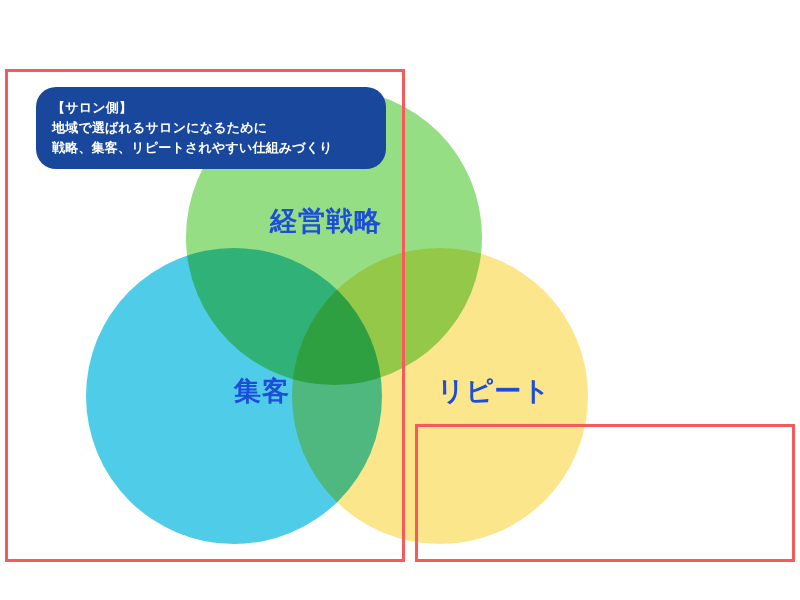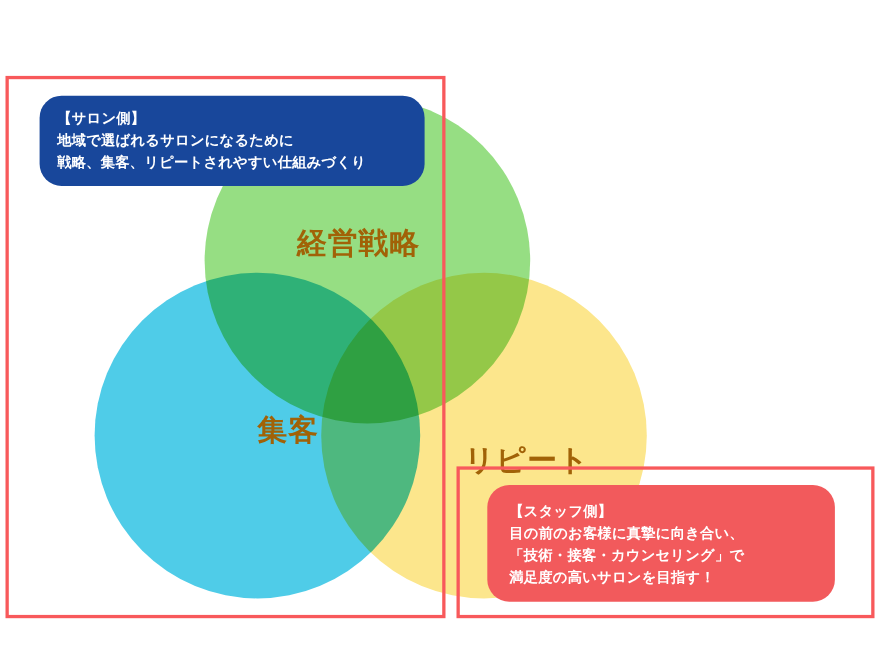--- a/index.html
+++ b/index.html
@@ -41,30 +41,30 @@
     width: 296px; height: 296px;
   }
   #circle-yellow {
     left: 292px; top: 248px;
     width: 296px; height: 296px;
   }
 
   
   .venn-label {
     position: absolute;
-    color: #a16207;
+    color: #1d4ed8;
     font-weight: bold;
     font-size: 27px;
     letter-spacing: 1px;
     white-space: nowrap;
     line-height: 1;
   }
   #label-strategy { left: 270px; top: 208px; }
   #label-acquisition { left: 198px; top: 378px; margin-left: 36px; }
-  #label-repeat { left: 422px; top: 378px; margin-top: 27px; }
+  #label-repeat { left: 437px; top: 378px; }
 
   
   .red-rect {
     position: absolute;
     border: 3px solid #f8595b;
     background: transparent;
     box-sizing: border-box;
   }
   #red-rect-salon {
     left: 5px;  top: 69px;
@@ -114,18 +114,14 @@
   <div class="venn-label" id="label-strategy">経営戦略</div>
   <div class="venn-label" id="label-acquisition">集客</div>
   <div class="venn-label" id="label-repeat">リピート</div>
 
   <div class="red-rect" id="red-rect-salon"></div>
   <div class="red-rect" id="red-rect-staff"></div>
 
   <div class="callout" id="callout-salon">【サロン側】
 地域で選ばれるサロンになるために
 戦略、集客、リピートされやすい仕組みづくり</div>
-  <div class="callout" id="callout-staff">【スタッフ側】
-目の前のお客様に真摯に向き合い、
-「技術・接客・カウンセリング」で
-満足度の高いサロンを目指す！</div>
 
 </div>
 
 </body></html>

